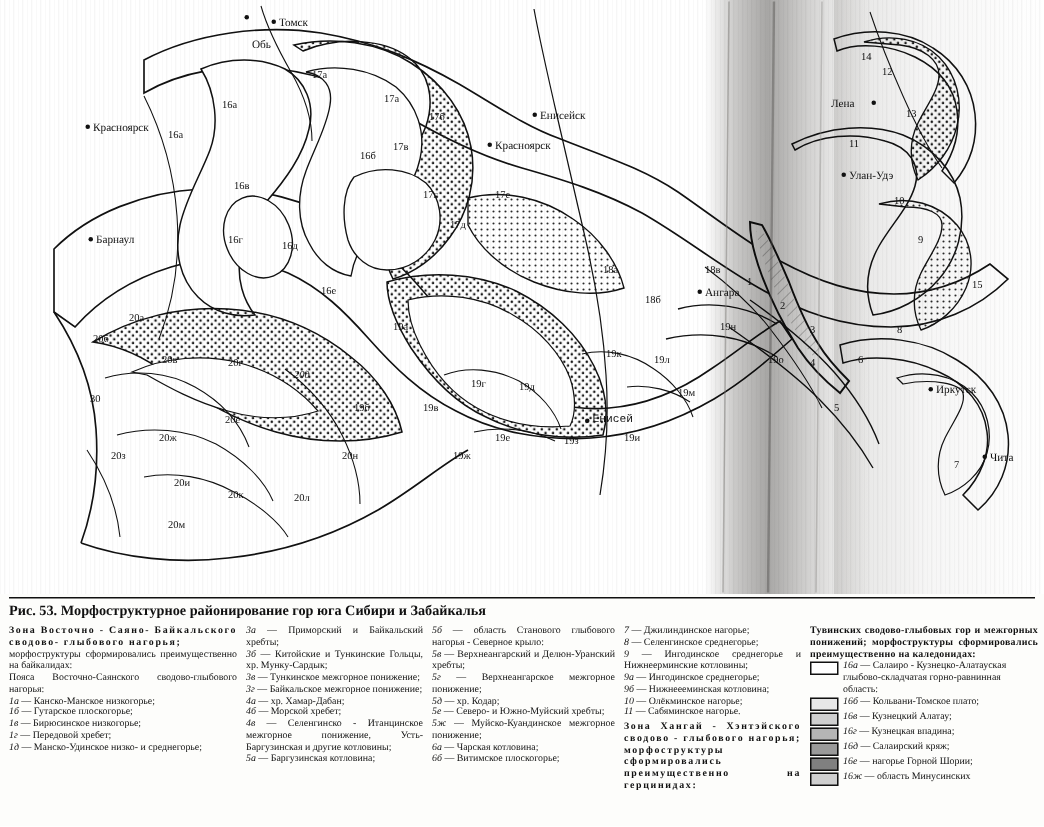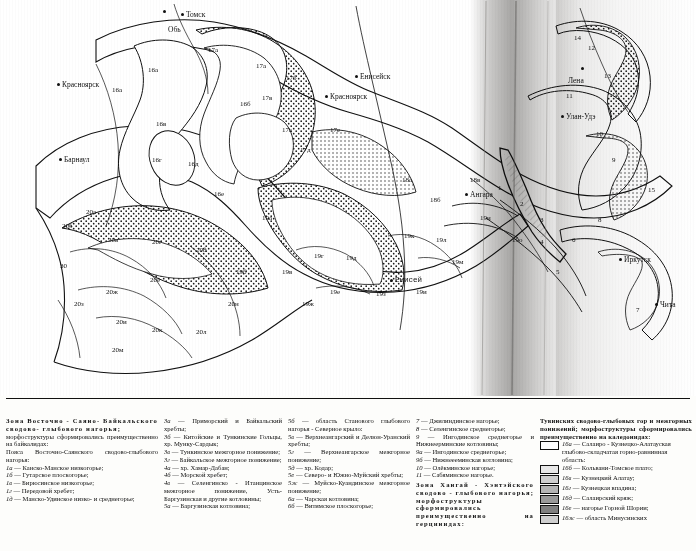--- a/index.html
+++ b/index.html
@@ -204,21 +204,21 @@
       <div class="maplabel city" style="left: 624px; top: 255px;">Иркутск</div>
       <div class="dotcity" style="left: 619px; top: 258px;"></div>
       <div class="maplabel city" style="left: 660px; top: 300px;">Чита</div>
       <div class="dotcity" style="left: 655px; top: 303px;"></div>
       <div class="maplabel city" style="left: 566px; top: 112px;">Улан-Удэ</div>
       <div class="dotcity" style="left: 561px; top: 115px;"></div>
       <div class="maplabel city" style="left: 168px; top: 7px; margin-top: 18px;">Обь</div>
       <div class="dotcity" style="left: 163px; top: 10px;"></div>
       <div class="maplabel city" style="left: 395px; top: 276px; font-family: Liberation Mono, monospace;">Енисей</div>
       <div class="dotcity" style="left: 390px; top: 279px;"></div>
-      <div class="maplabel city" style="left: 568px; top: 64px; margin-top: 12px;">Лена</div>
+      <div class="maplabel city" style="left: 554px; top: 64px;">Лена</div>
       <div class="dotcity" style="left: 581px; top: 67px;"></div>
       <div class="maplabel city" style="left: 470px; top: 190px;">Ангара</div>
       <div class="dotcity" style="left: 465px; top: 193px;"></div>
       <div class="idx" style="left: 148px; top: 66px;">16а</div>
       <div class="idx" style="left: 112px; top: 86px;">16а</div>
       <div class="idx" style="left: 208px; top: 46px;">17а</div>
       <div class="idx" style="left: 256px; top: 62px;">17а</div>
       <div class="idx" style="left: 286px; top: 74px;">17б</div>
       <div class="idx" style="left: 262px; top: 94px;">17в</div>
       <div class="idx" style="left: 240px; top: 100px;">16б</div>
@@ -271,20 +271,21 @@
       <div class="idx" style="left: 588px; top: 44px;">12</div>
       <div class="idx" style="left: 604px; top: 72px;">13</div>
       <div class="idx" style="left: 574px; top: 34px;">14</div>
       <div class="idx" style="left: 648px; top: 186px;">15</div>
       <div class="idx" style="left: 60px; top: 262px;">30</div>
       <div class="idx" style="left: 330px; top: 126px;">17е</div>
       <div class="idx" style="left: 214px; top: 190px;">16е</div>
     </div>
 
   <div id="rule"></div>
+  <div id="caption">Рис. 53. Морфоструктурное районирование гор юга Сибири и Забайкалья</div>
 
   <div id="legend">
 
     <div class="col c1">
       <p class="sp">Зона Восточно - Саяно- Байкальского сводово- глыбового нагорья;</p>
       <p>морфоструктуры сформировались преимущественно на байкалидах:</p>
       <p>Пояса Восточно-Саянского сводово-глыбового нагорья:</p>
       <p><span class="it">1а</span> — <span>Канско-Манское низкогорье;</span></p>
       <p><span class="it">1б</span> — <span>Гутарское плоскогорье;</span></p>
       <p><span class="it">1в</span> — <span>Бирюсинское низкогорье;</span></p>

